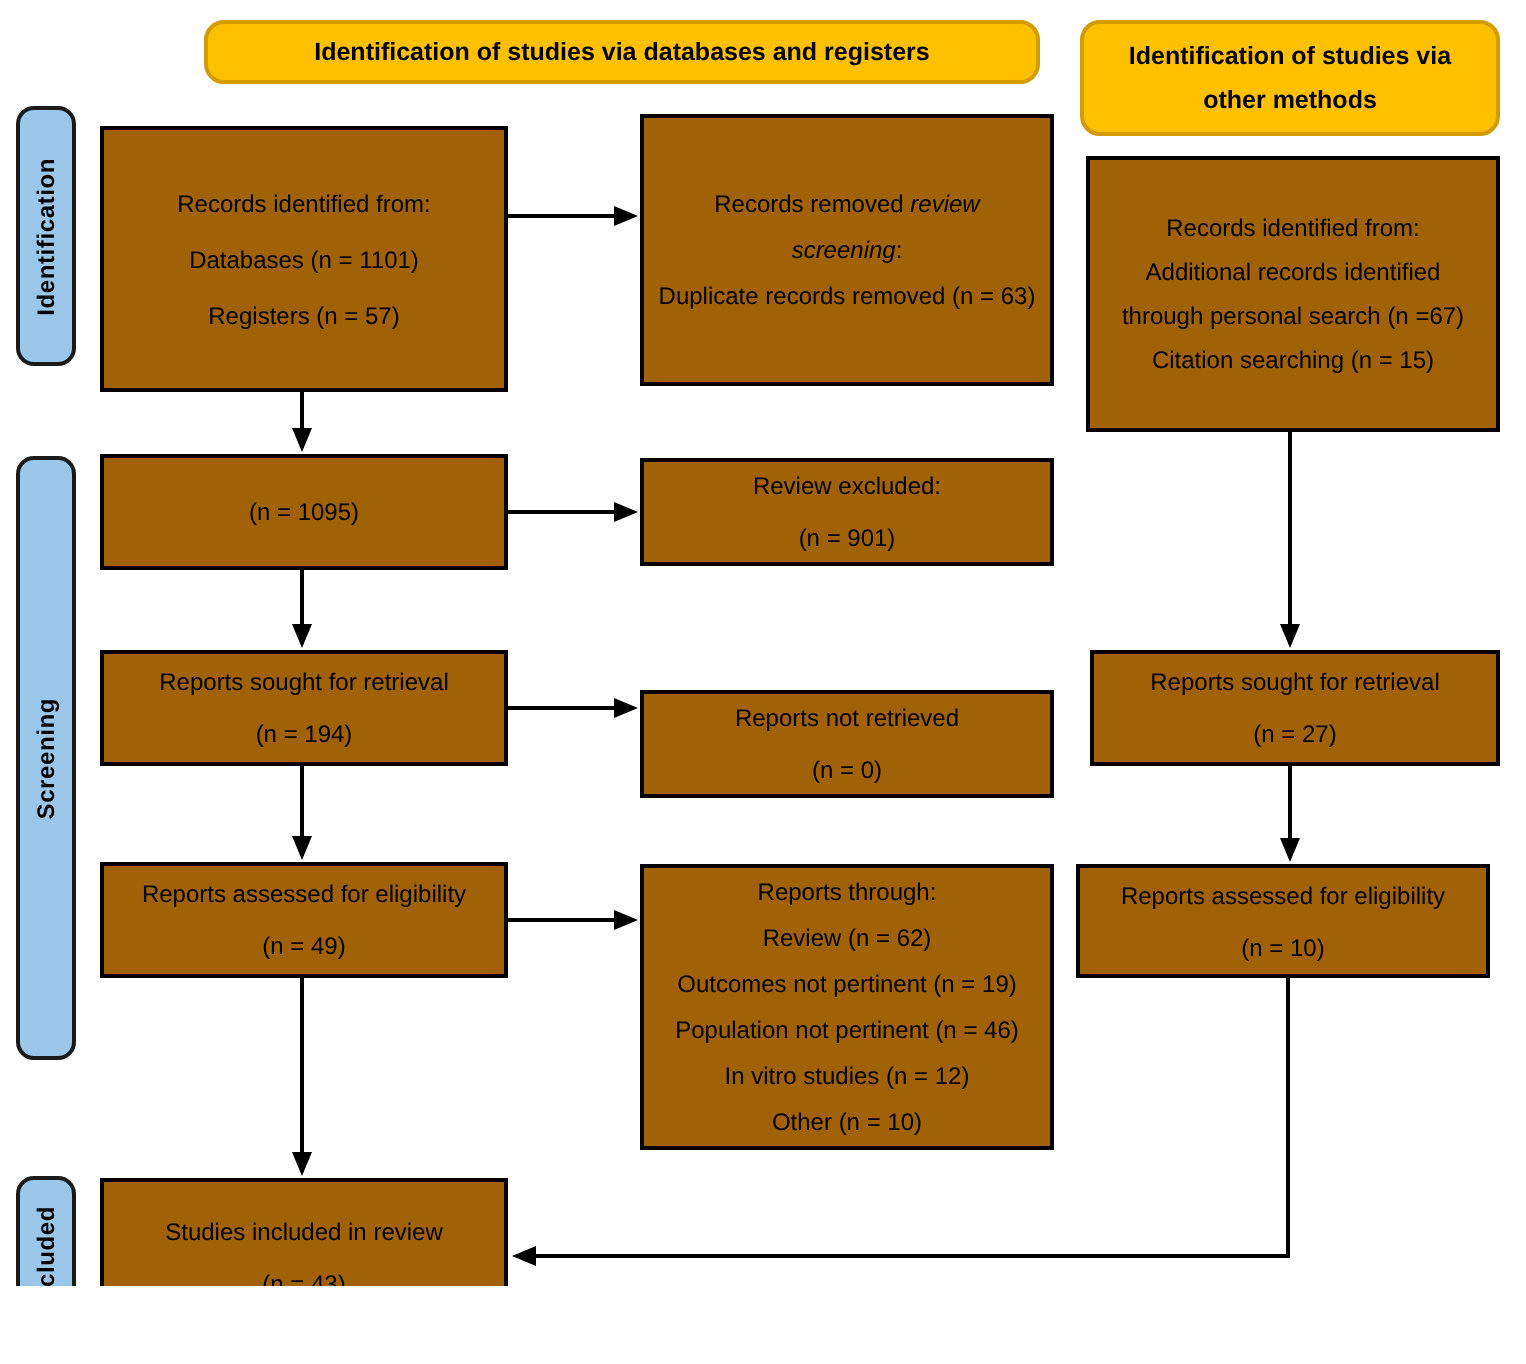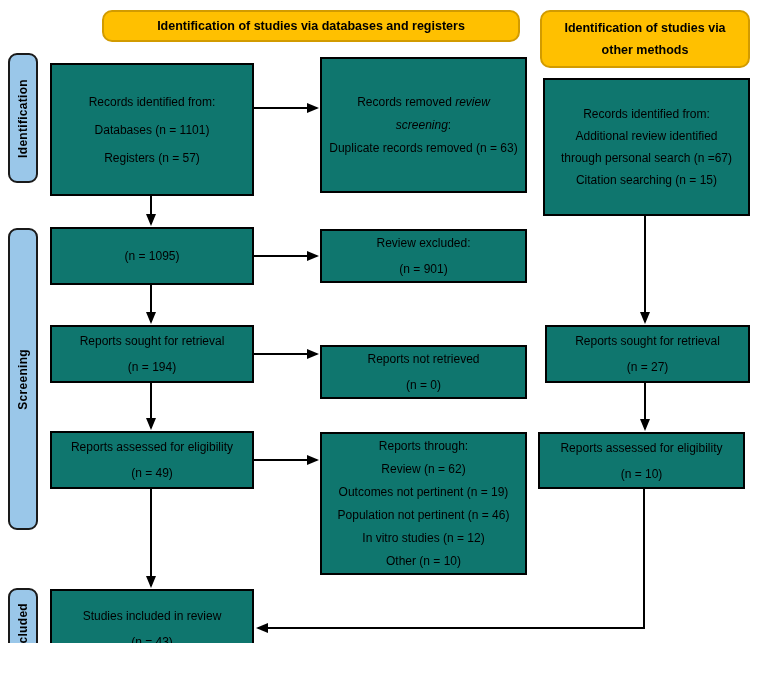--- a/index.html
+++ b/index.html
@@ -45,21 +45,21 @@
     font-size: 12px;
     letter-spacing: 0.3px;
     white-space: nowrap;
   }
   .stage.identification { left: 8px; top: 53px; width: 30px; height: 130px; }
   .stage.screening      { left: 8px; top: 228px; width: 30px; height: 302px; }
   .stage.included       { left: 8px; top: 588px; width: 30px; height: 82px; }
   .box {
     position: absolute;
     box-sizing: border-box;
-    background: #0f766e;
+    background: #a16207;
     border: 2px solid var(--box-border, #000000);
     display: flex;
     align-items: center;
     justify-content: center;
     text-align: center;
   }
   .box-text { width: 100%; font-size: 12px; }
   .box-text .line { line-height: 26px; white-space: nowrap; }
   .box-text.lh28 .line { line-height: 28px; }
   .box-text.lh23 .line { line-height: 23px; }
@@ -135,21 +135,21 @@
   <div class="box m1">
     <div class="box-text lh23">
         <div class="line"><span>Records removed </span><span style="font-style: italic;">review</span></div>
         <div class="line"><span style="font-style: italic;">screening</span><span>:</span></div>
         <div class="line">Duplicate records removed (n = 63)</div>
       </div>
   </div>
   <div class="box r1">
     <div class="box-text lh22">
         <div class="line">Records identified from:</div>
-        <div class="line">Additional review identified</div>
+        <div class="line">Additional records identified</div>
         <div class="line">through personal search (n =67)</div>
         <div class="line">Citation searching (n = 15)</div>
       </div>
   </div>
   <div class="box l2">
     <div class="box-text">
         <div class="line">(n = 1095)</div>
       </div>
   </div>
   <div class="box m2">

